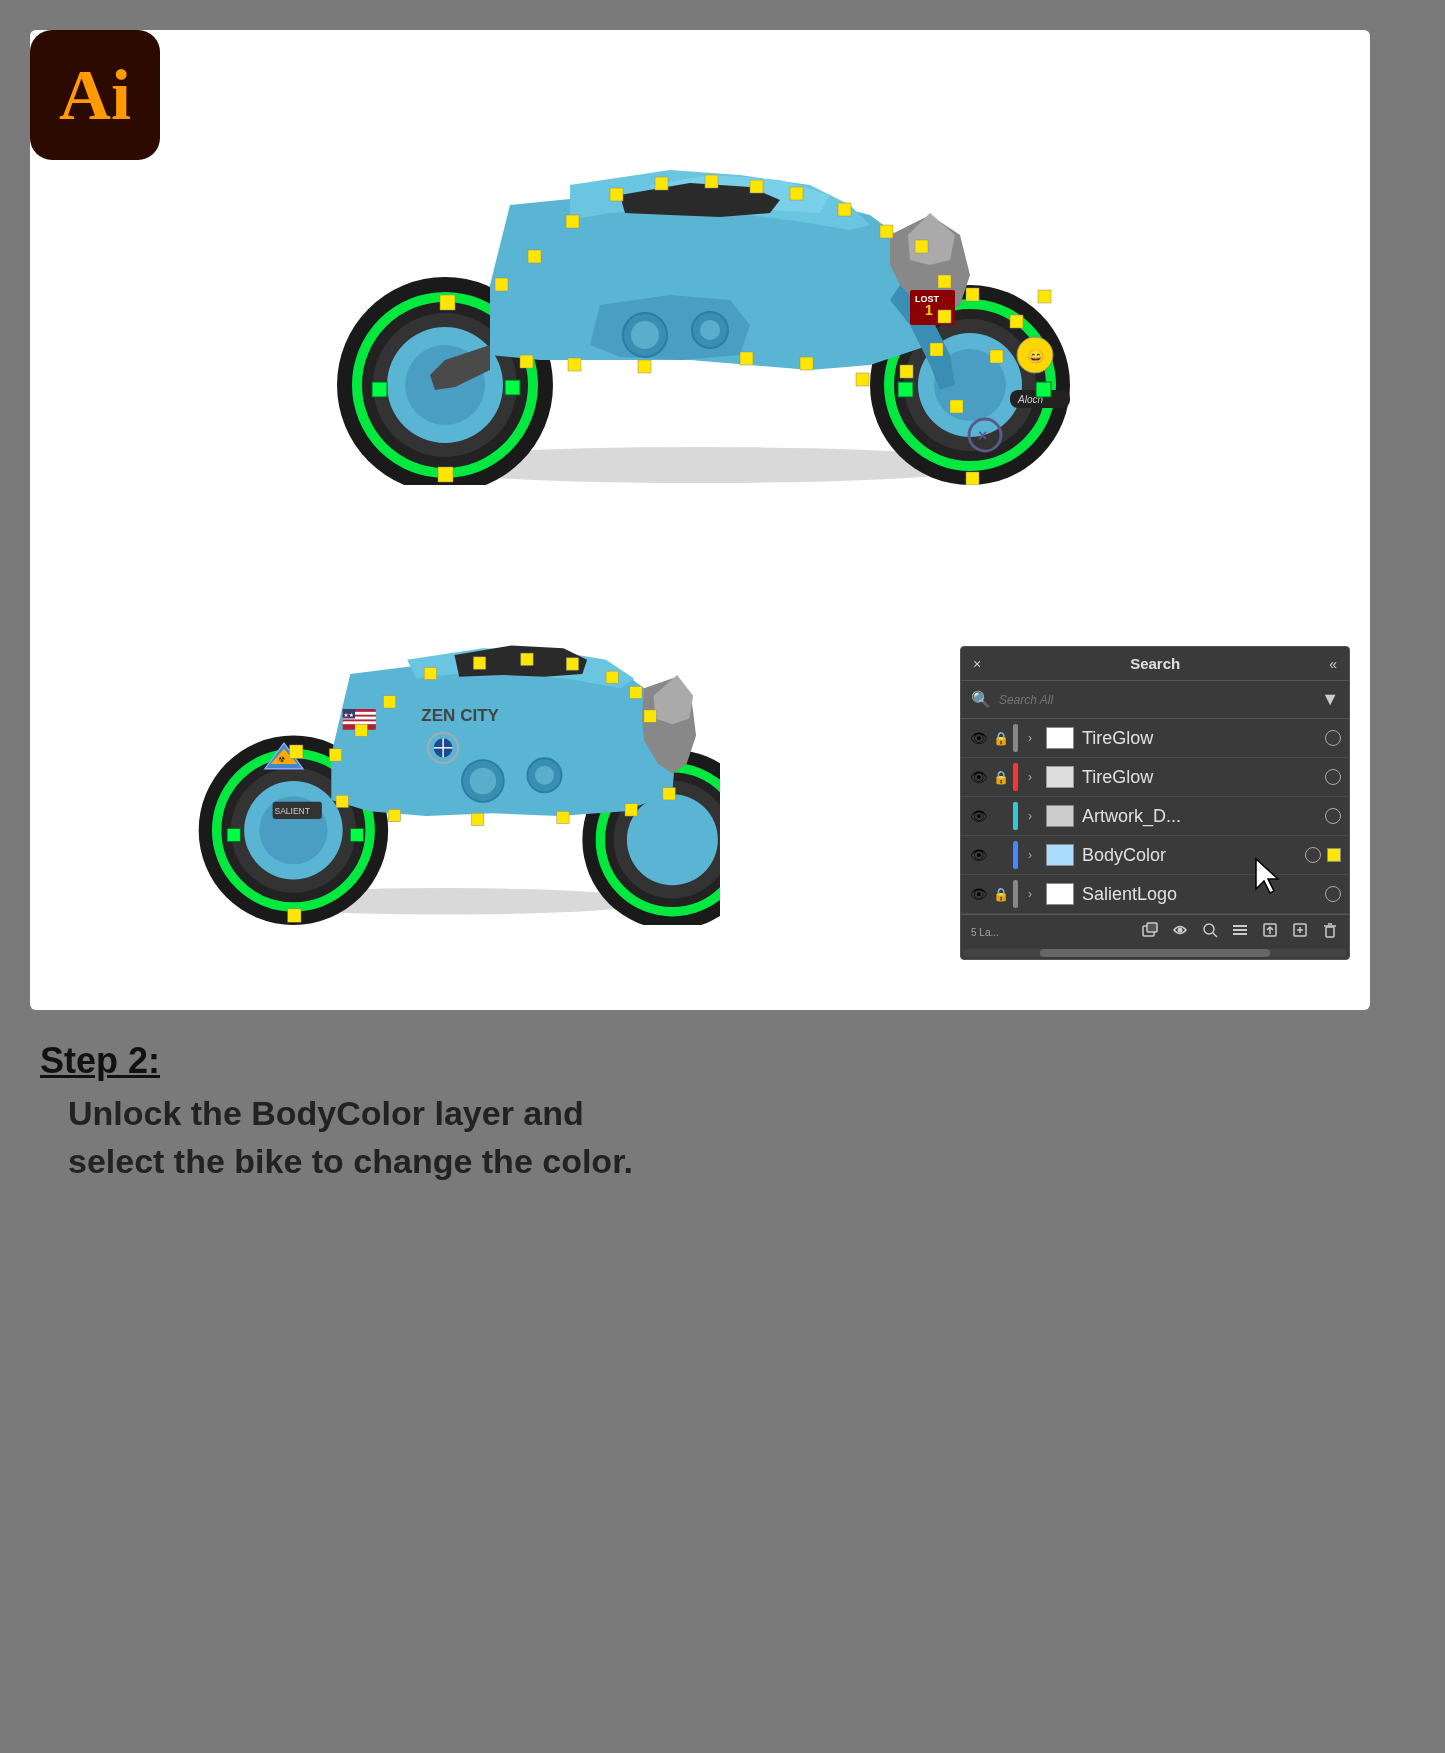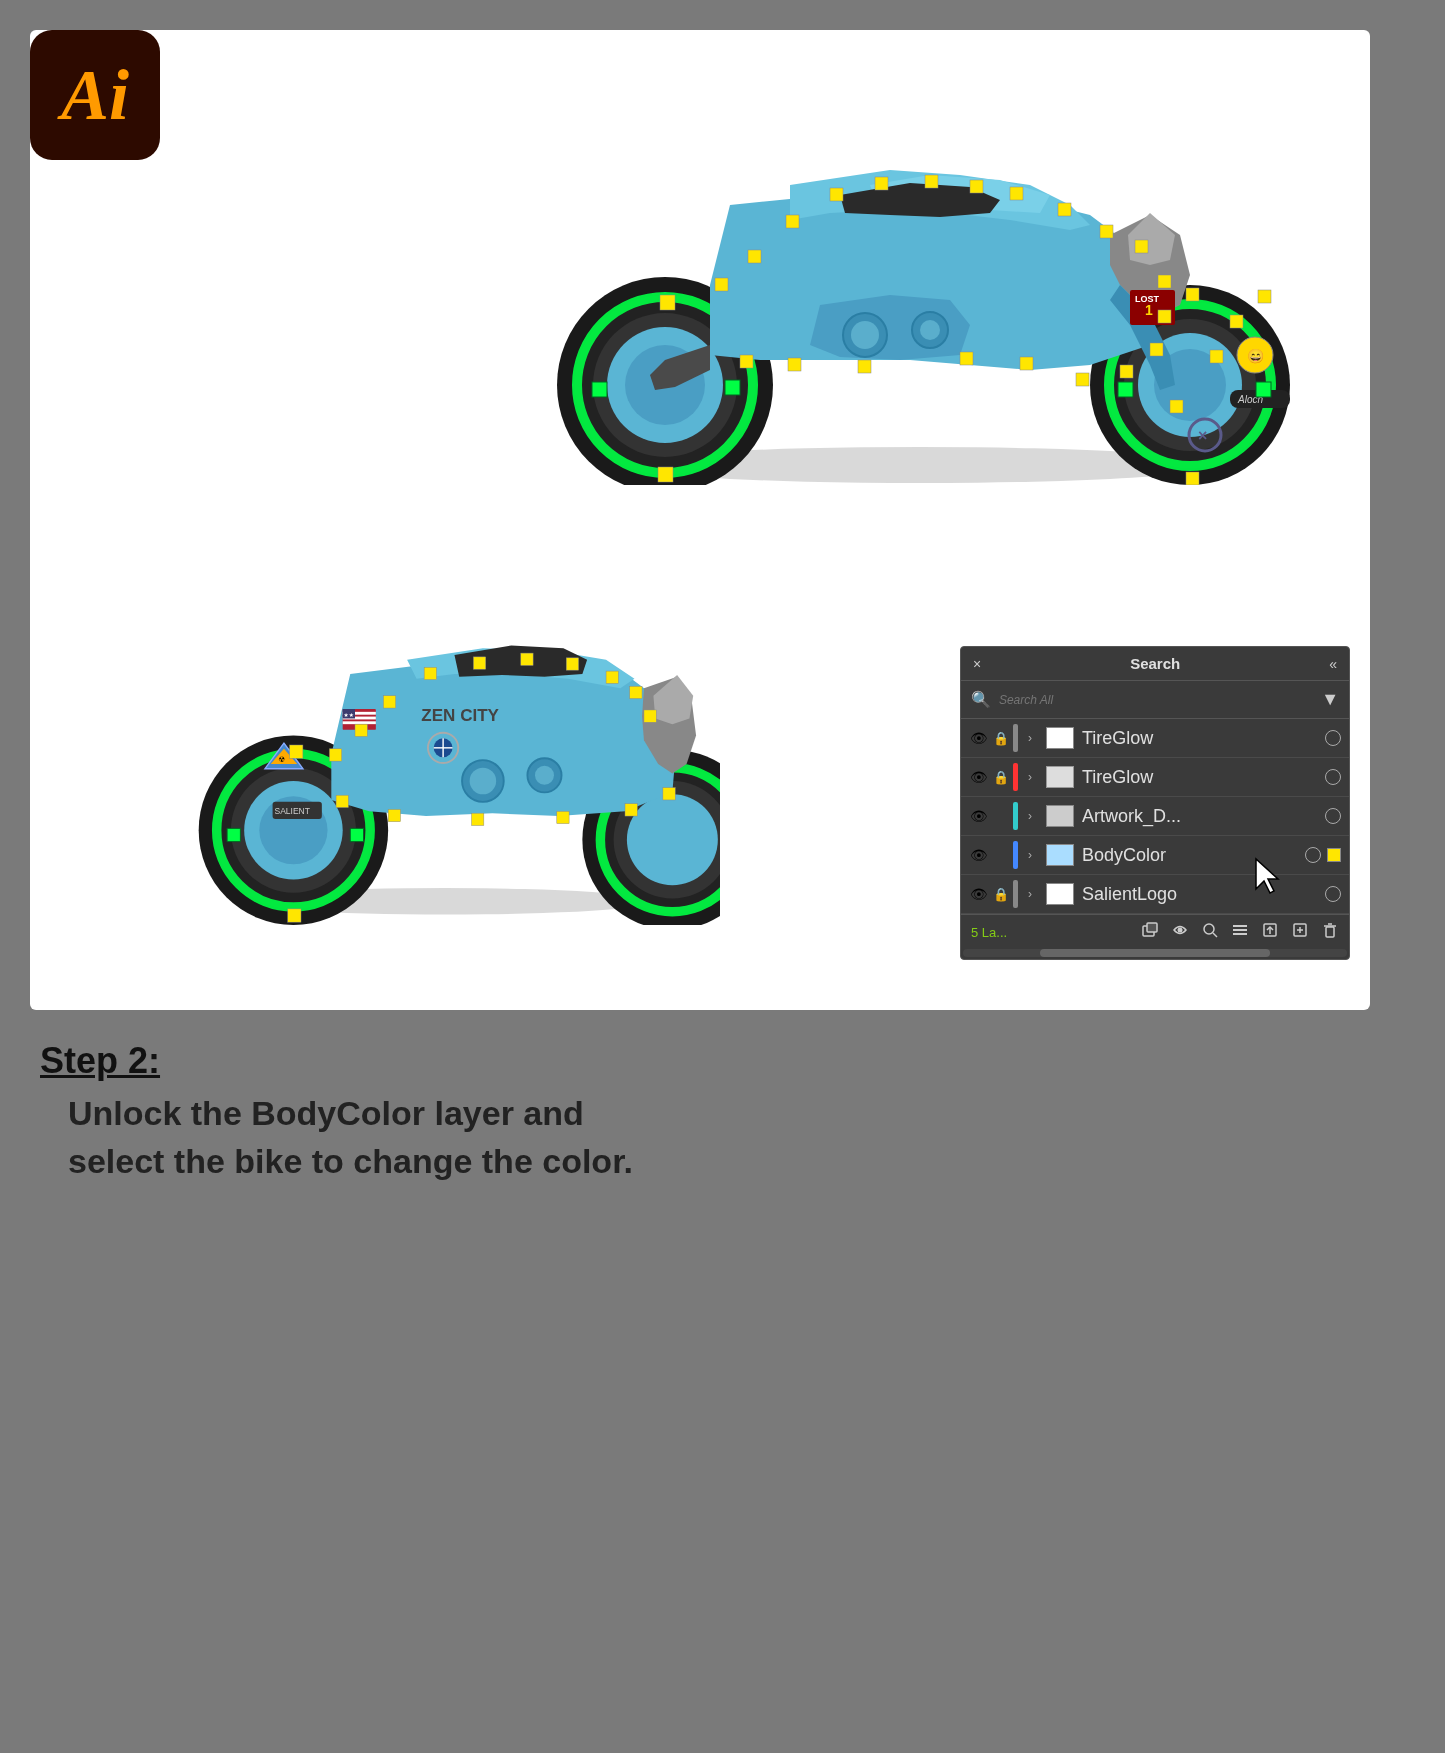--- a/index.html
+++ b/index.html
@@ -25,21 +25,20 @@
       border-radius: 22px;
       display: flex;
       align-items: center;
       justify-content: center;
       z-index: 10;
     }
     .ai-text {
       color: #ff9a00;
       font-size: 72px;
       font-weight: 900;
-      font-style: italic;
       line-height: 1;
       font-family: 'Georgia', serif;
     }
 
     
     .canvas-area {
       background: white;
       width: 1340px;
       border-radius: 6px;
       padding: 40px;
@@ -53,21 +52,21 @@
       position: relative;
     }
 
     
     .bike-top {
       width: 100%;
       height: 450px;
       position: relative;
       display: flex;
       align-items: center;
-      justify-content: flex-end;
+      justify-content: center;
     }
 
     
     .bike-bottom {
       width: 100%;
       height: 450px;
       position: relative;
       display: flex;
       align-items: center;
       justify-content: flex-start;
@@ -214,22 +213,22 @@
 
     
     .layers-footer {
       display: flex;
       align-items: center;
       padding: 6px 10px;
       gap: 12px;
       border-top: 1px solid #555;
     }
     .footer-count {
-      color: #84cc16;
-      font-size: 13px;
+      color: #a3a3a3;
+      font-size: 10px;
       flex: 1;
     }
     .footer-icon {
       color: #ccc;
       font-size: 16px;
       cursor: pointer;
     }
 
     
     .step-text {

